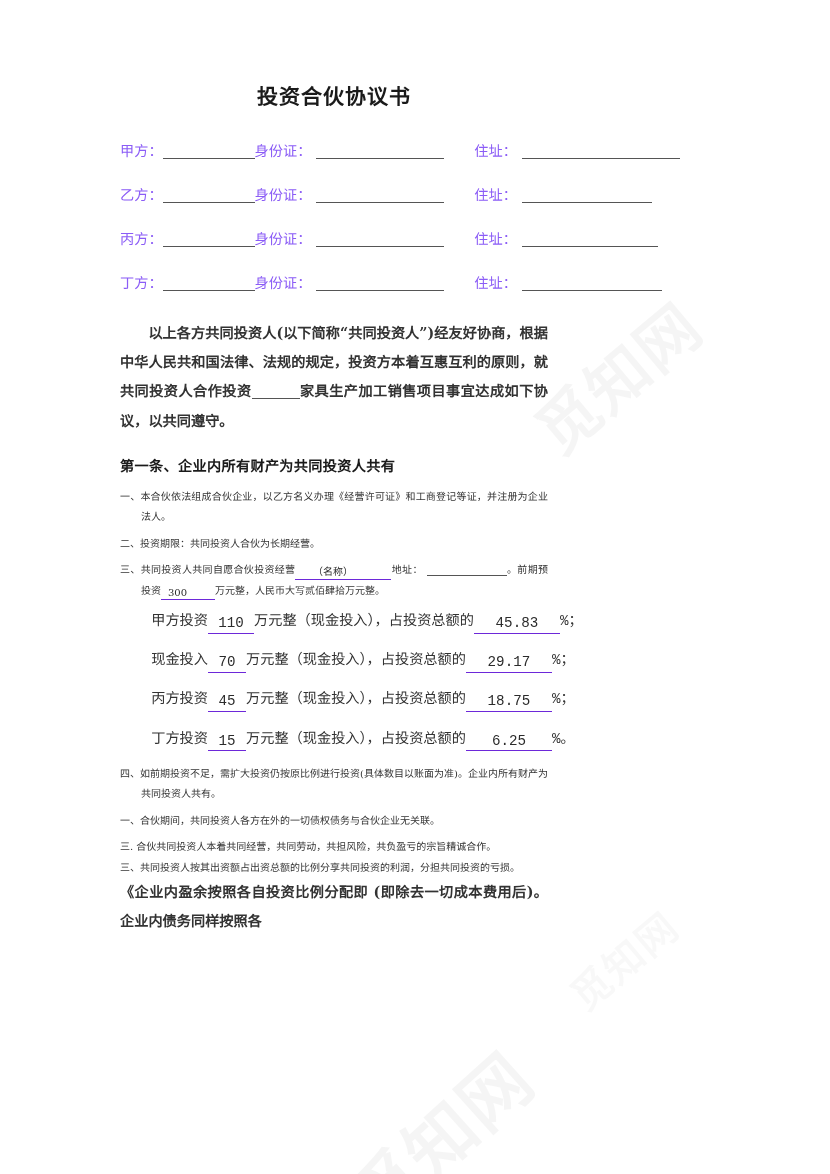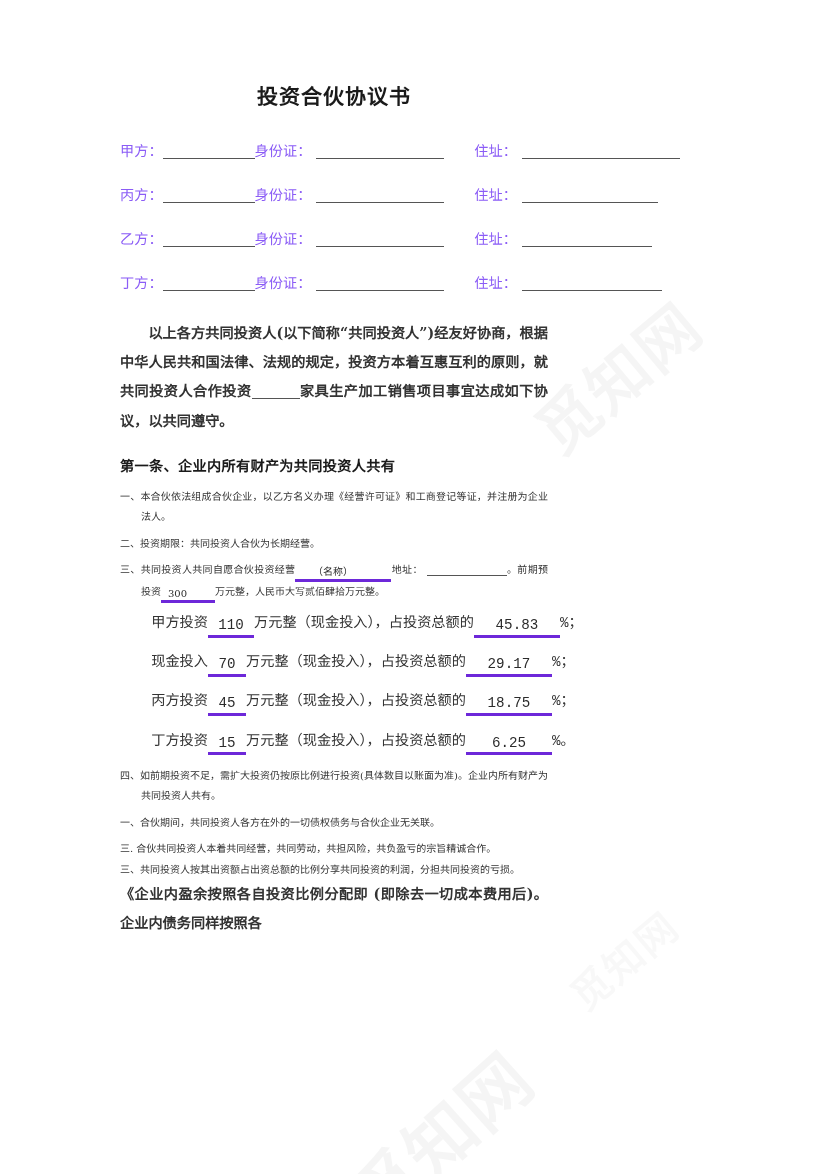--- a/index.html
+++ b/index.html
@@ -109,21 +109,21 @@
     font-size: 14.2px;
     line-height: 2.05;
     margin: 0 0 10px 0;
     padding-left: 2.2em;
     color: #333333;
     white-space: nowrap;
     font-family: Liberation Mono, monospace;
   }
   .ul-text {
     display: inline-block;
-    border-bottom: 3px solid #6d28d9;
+    border-bottom: 1px solid #6d28d9;
     text-align: center;
     vertical-align: -2px;
     line-height: 1.25;
     color: #2b2b2b;
   }
   .ul-empty {
     display: inline-block;
     border-bottom: 1px solid #555;
     vertical-align: -3px;
     height: 15px;
@@ -152,25 +152,25 @@
 
     <h1 class="doc-title">投资合伙协议书</h1>
 
     <div class="parties">
 
       <div class="party-row">
         <span>甲方：</span><span class="blank b-name"></span><span>身份证：</span><span class="blank b-id"></span><span class="gap-mid"></span><span>住址：</span><span class="blank b-addr" style="width:158px"></span>
       </div>
 
       <div class="party-row">
+        <span>乙方：</span><span class="blank b-name"></span><span>身份证：</span><span class="blank b-id"></span><span class="gap-mid"></span><span>住址：</span><span class="blank b-addr" style="width:130px"></span>
+      </div>
+
+      <div class="party-row">
         <span>丙方：</span><span class="blank b-name"></span><span>身份证：</span><span class="blank b-id"></span><span class="gap-mid"></span><span>住址：</span><span class="blank b-addr" style="width:136px"></span>
-      </div>
-
-      <div class="party-row">
-        <span>乙方：</span><span class="blank b-name"></span><span>身份证：</span><span class="blank b-id"></span><span class="gap-mid"></span><span>住址：</span><span class="blank b-addr" style="width:130px"></span>
       </div>
 
       <div class="party-row">
         <span>丁方：</span><span class="blank b-name"></span><span>身份证：</span><span class="blank b-id"></span><span class="gap-mid"></span><span>住址：</span><span class="blank b-addr" style="width:140px"></span>
       </div>
 
     </div>
 
     <p class="para indent block-preamble"><span>以上各方共同投资人(以下简称“共同投资人”)经友好协商，根据中华人民共和国法律、法规的规定，投资方本着互惠互利的原则，就共同投资人合作投资</span><span class="ul-empty u-proj"></span><span>家具生产加工销售项目事宜达成如下协议，以共同遵守。</span></p>
 

